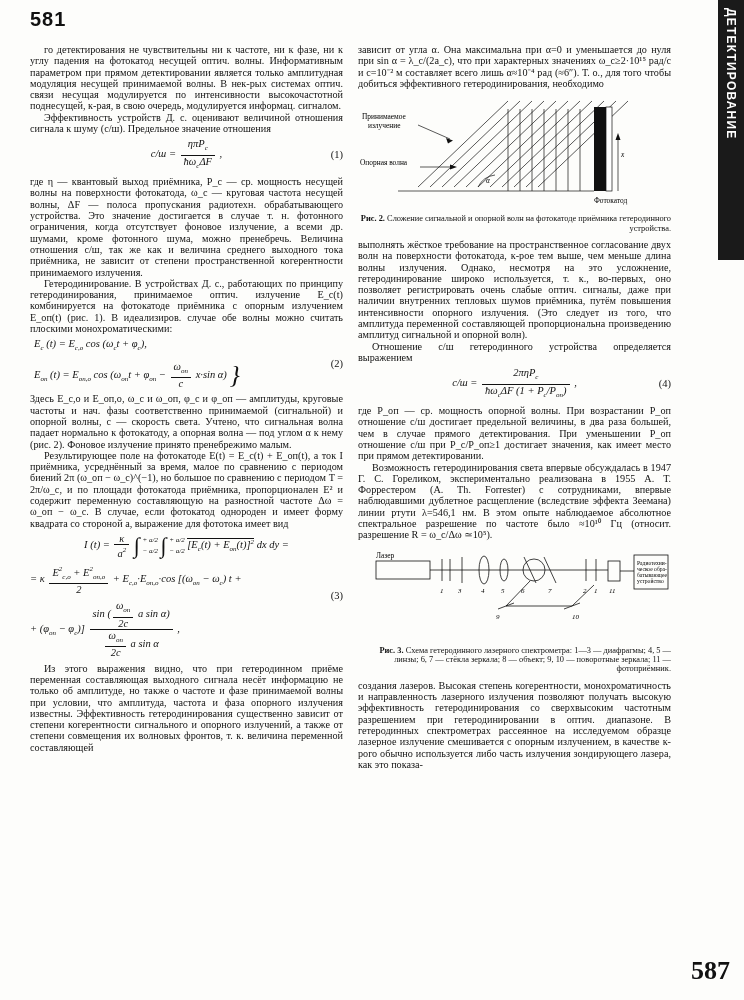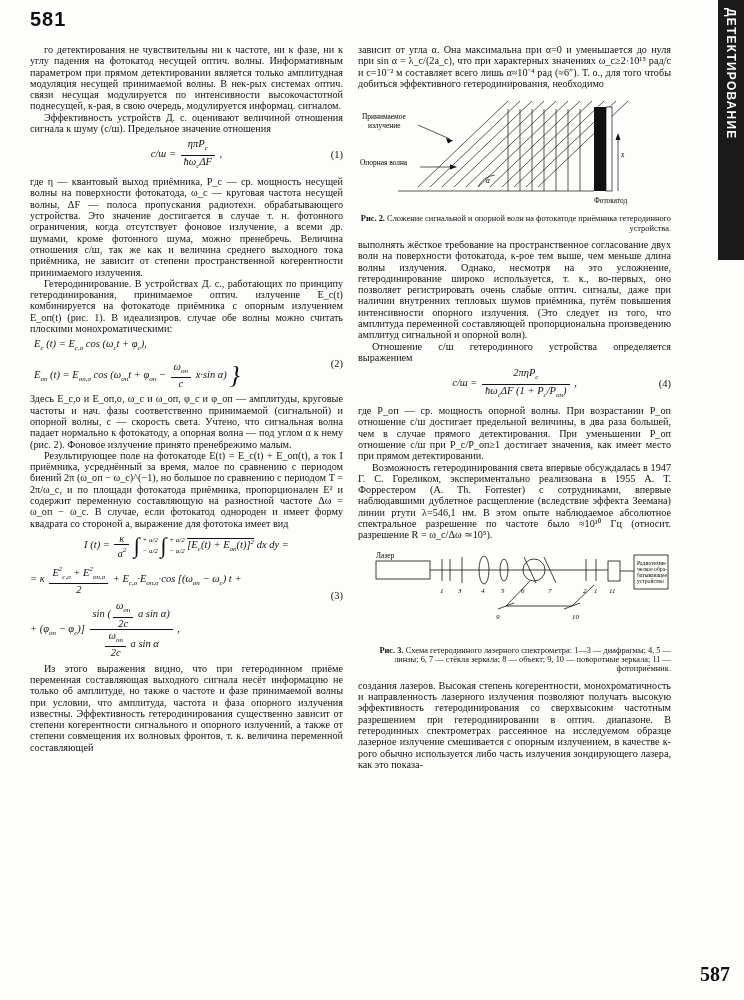--- a/index.html
+++ b/index.html
@@ -14,21 +14,21 @@
   .page{position:relative;width:744px;height:1000px;}
 
   
   .folio-top{
     position:absolute;left:30px;top:8px;
     font-size:20px;font-weight:700;letter-spacing:1px;
     font-family:Liberation Sans, sans-serif;
   }
   .folio-bottom{
     position:absolute;right:14px;bottom:14px;
-    font-size:20px;font-weight:700;
+    font-size:26px;font-weight:700;
   }
 
   
   .side-tab{
     position:absolute;right:0;top:0;width:26px;height:260px;
     background:#1a1a1a;color:#fff;
   }
   .side-tab span{
     display:block;
     position:absolute;

